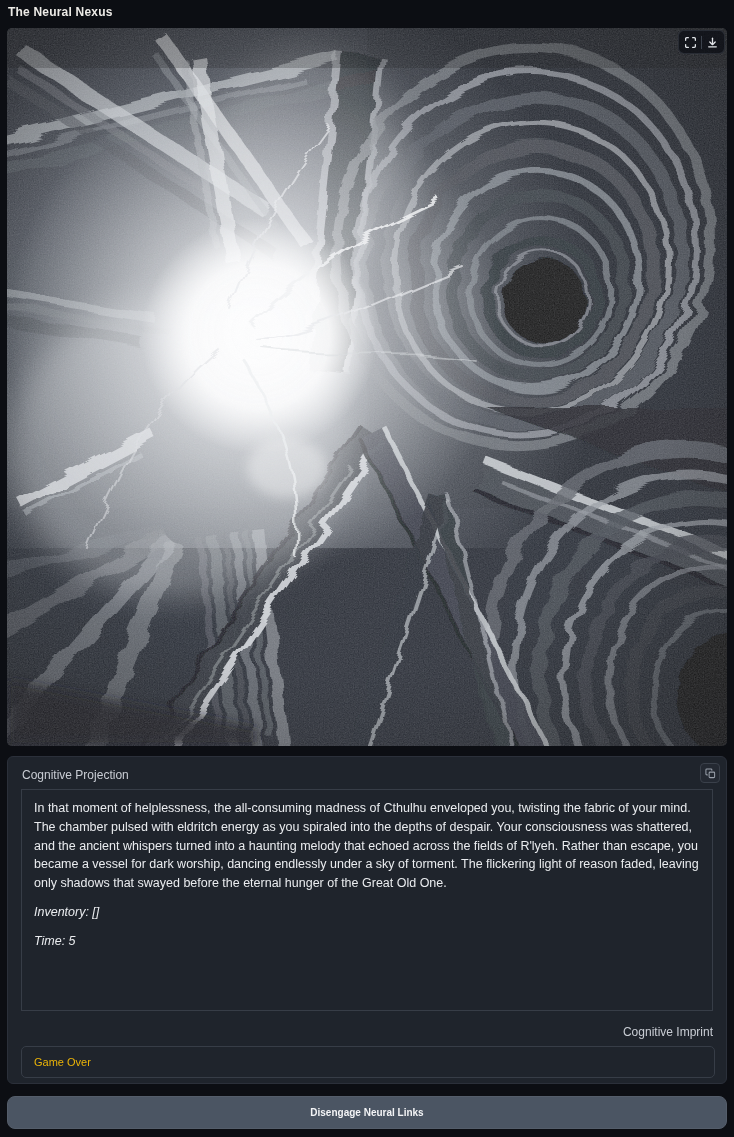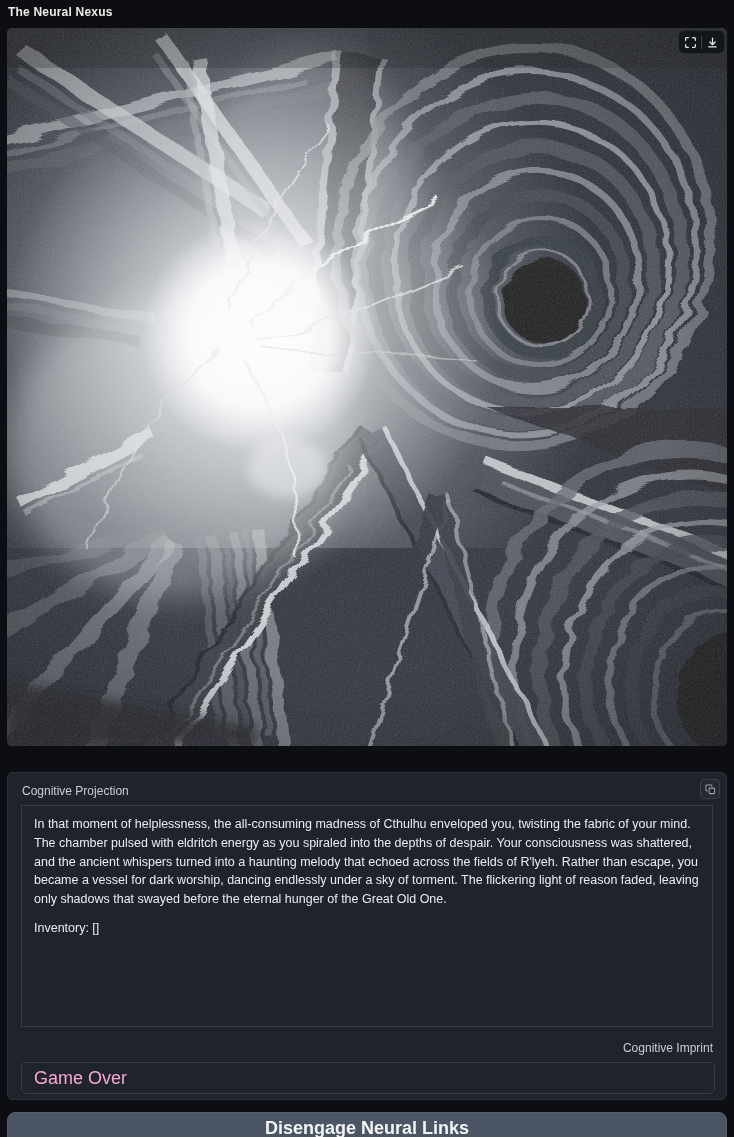--- a/index.html
+++ b/index.html
@@ -28,21 +28,21 @@
     border:1px solid rgba(58,64,74,.55);
     border-radius:6px;padding:1px;
   }
   .tool-btn{
     width:21px;height:20px;display:flex;align-items:center;justify-content:center;
     background:transparent;border:none;padding:0;margin:0;cursor:pointer;color:#e2e5e9;
   }
   .tool-divider{width:1px;height:13px;background:#3c424c;}
   
   .panel{
-    position:relative;margin-top:26px;box-sizing:border-box;
+    position:relative;margin-top:10px;box-sizing:border-box;
     width:720px;height:328px;
     background:#1f242c;border:1px solid #2b303a;border-radius:6px;
     padding:11px 13px 9px 13px;
   }
   .field-label{
     display:block;font-size:12px;color:#c9cdd4;
     margin:0 0 6px 1px;line-height:15px;
   }
   .copy-btn{
     position:absolute;top:6px;right:6px;
@@ -52,34 +52,34 @@
     color:#9aa1ab;cursor:pointer;padding:0;
   }
   .output-box{
     box-sizing:border-box;height:222px;overflow:hidden;
     border:1px solid #373d47;border-radius:0;
     background:#1f242c;
     padding:9px 12px;
     font-size:12.5px;line-height:1.5;color:#eaecef;
   }
   .output-box p{margin:0;}
-  .output-box p + p{margin-top:10px;}
+  .output-box p + p{margin-top:10px;font-style:italic;}
   .imprint-label{margin-top:14px;text-align:right;}
   .imprint-input{
     box-sizing:border-box;width:694px;height:32px;
     background:#1f242c;border:1px solid #373d47;border-radius:5px;
-    color:#f9a8d4;font-size:18px;font-family:"Liberation Sans",sans-serif;
+    color:#eab308;font-size:11px;font-family:"Liberation Sans",sans-serif;
     padding:0 12px;outline:none;
   }
   
   .action-btn{
     display:block;box-sizing:border-box;
     margin-top:12px;width:720px;height:33px;
     background:#4b5563;border:1px solid #545d6a;border-radius:8px;
-    color:#f3f4f6;font-weight:700;font-size:18px;
+    color:#f3f4f6;font-weight:700;font-size:10px;
     font-family:"Liberation Sans",sans-serif;cursor:pointer;
   }
 </style>
 </head>
 <body>
 
 <div class="app">
 
   <h1 class="page-title">The Neural Nexus</h1>
 
@@ -303,20 +303,21 @@
         <rect x="9" y="9" width="12" height="12" rx="2"></rect>
         <path d="M5 15H4a2 2 0 0 1-2-2V4a2 2 0 0 1 2-2h9a2 2 0 0 1 2 2v1"></path>
       </svg>
     </button>
 
     <label class="field-label">Cognitive Projection</label>
 
     <div class="output-box" role="textbox" aria-readonly="true">
       <p>In that moment of helplessness, the all-consuming madness of Cthulhu enveloped you, twisting the fabric of your mind. The chamber pulsed with eldritch energy as you spiraled into the depths of despair. Your consciousness was shattered, and the ancient whispers turned into a haunting melody that echoed across the fields of R'lyeh. Rather than escape, you became a vessel for dark worship, dancing endlessly under a sky of torment. The flickering light of reason faded, leaving only shadows that swayed before the eternal hunger of the Great Old One.</p>
       <p>Inventory: []</p>
+        <p>Time: 5</p>
     </div>
 
     <label class="field-label imprint-label">Cognitive Imprint</label>
     <input class="imprint-input" type="text" value="Game Over" style="">
   </section>
 
   <button class="action-btn">Disengage Neural Links</button>
 
 </div>
 

